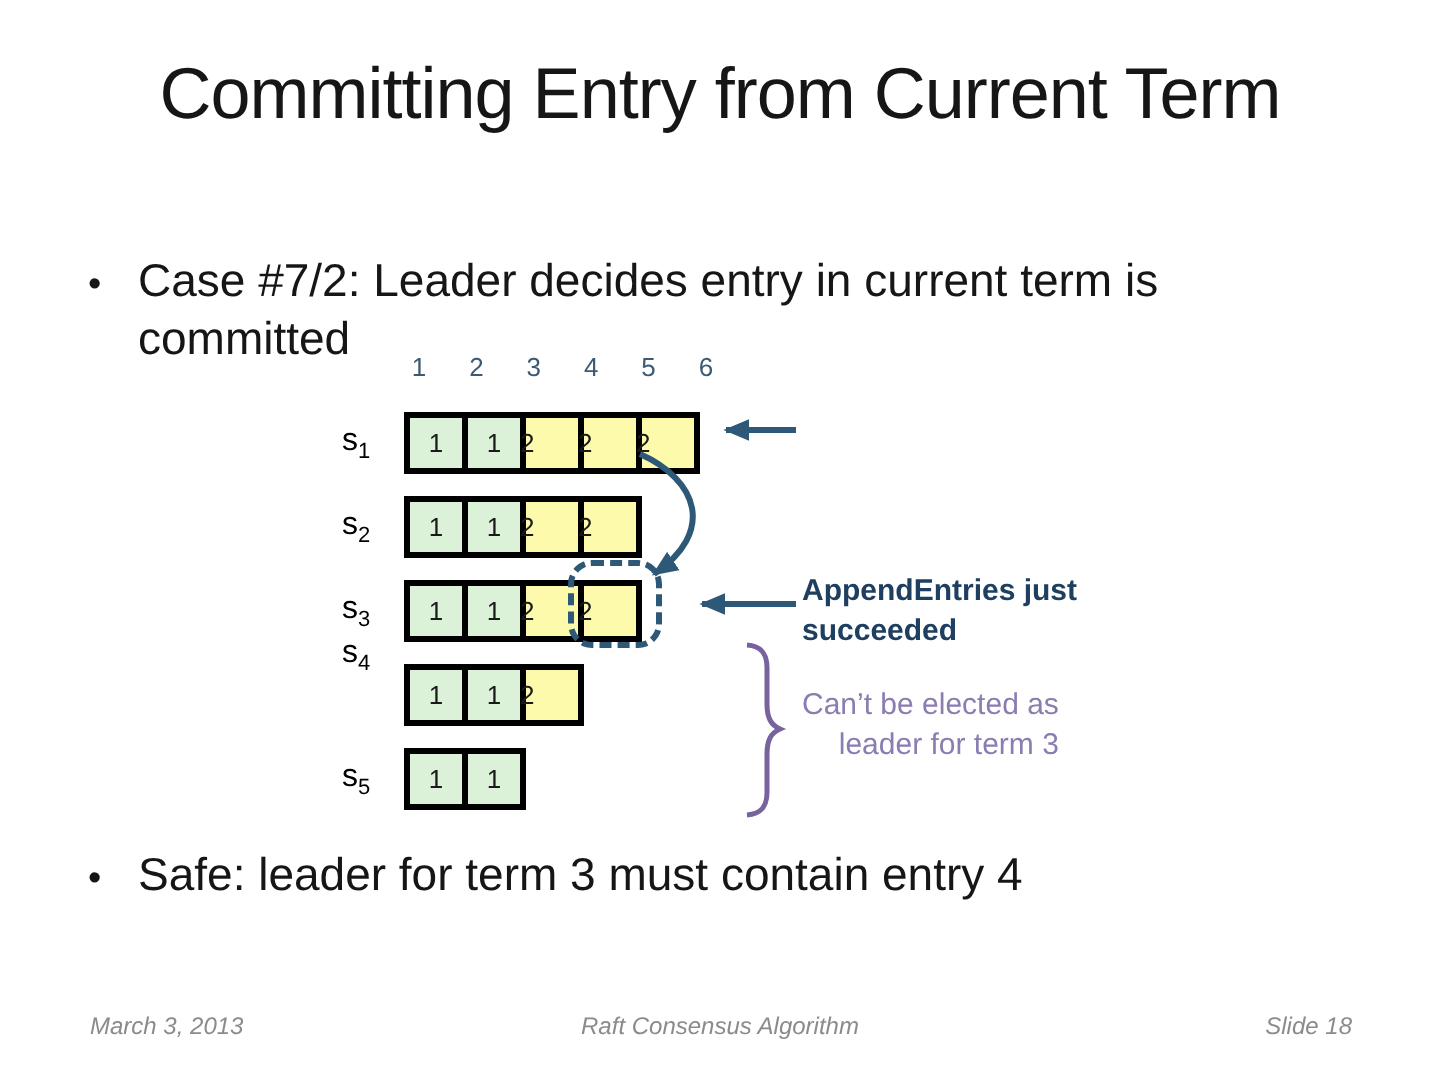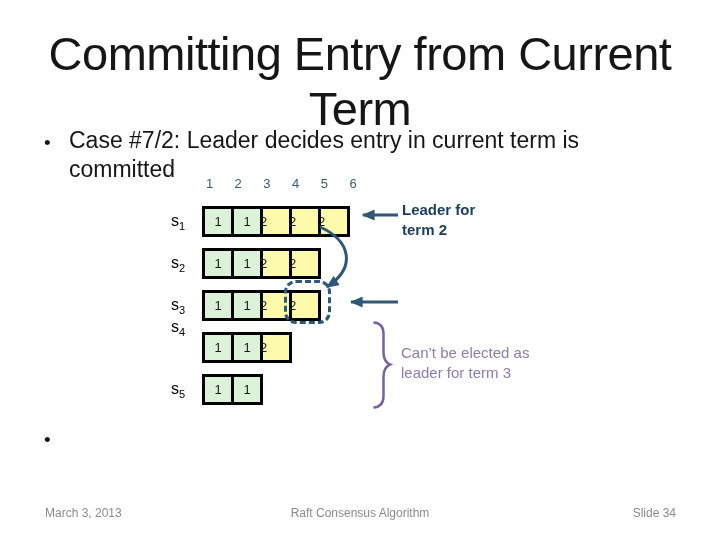--- a/index.html
+++ b/index.html
@@ -4,21 +4,21 @@
 <style>
   :root{
     --term1:#dcf2d8; --term2:#fdfbab; --cellborder:#000;
     --accent:#2e5877; --navy:#1e3f60; --purple:#77639e; --purpletext:#8b7cb1;
     --hdr:#3c5a76; --foot:#8b8b8b;
   }
   html,body{margin:0;padding:0;background:#555;}
   body{font-family:"Liberation Sans", sans-serif;}
   .slide{position:relative;width:720px;height:540px;background:#ffffff;overflow:hidden;}
   .title{position:absolute;top:26px;left:0;width:720px;text-align:center;
-         font-size:47px;color:#161616;letter-spacing:-0.5px;}
+         font-size:36px;color:#161616;letter-spacing:-0.5px;}
   .bullet{position:absolute;display:flex;color:#161616;font-size:23px;line-height:29px;}
   .bullet .marker{flex:none;width:25px;font-size:19px;padding-top:2px;}
   #bullet-case{left:44px;top:126px;width:612px;}
   #bullet-safe{left:44px;top:423px;width:650px;}
   .colhdr{position:absolute;top:176px;width:29px;text-align:center;
           font-size:13px;color:var(--hdr);}
   .slabel{position:absolute;left:161px;width:34px;text-align:center;
           font-size:16px;color:#000000;}
   .slabel sub{font-size:11px;}
   .cell{position:absolute;width:32px;height:31px;box-sizing:border-box;
@@ -30,22 +30,22 @@
   .cell.t2 .num{left:-3px;right:auto;width:12px;text-align:left;}
   #highlight-box{position:absolute;left:284px;top:280px;width:47px;height:44px;
         box-sizing:border-box;border:3px dashed var(--accent);border-radius:12px;z-index:4;}
   #overlay{position:absolute;left:0;top:0;width:720px;height:540px;z-index:5;pointer-events:none;}
   .arrow{stroke:var(--accent);stroke-width:3;fill:none;}
   .brace{stroke:var(--purple);stroke-width:2.5;fill:none;}
   .ah{fill:var(--accent);}
   .sideLabel{position:absolute;font-size:15px;line-height:20px;white-space:pre-line;z-index:6;}
   #lbl-leader{left:402px;top:200px;color:var(--navy);font-weight:bold;}
   #lbl-append{left:401px;top:286px;color:var(--navy);font-weight:bold;}
-  #lbl-cant{left:401px;top:343px;color:var(--purpletext);}
-  .footer span{position:absolute;top:506px;font-size:12px;color:var(--foot);}
+  #lbl-cant{left:401px;top:343px;color:var(--purpletext);text-align:right;}
+  .footer span{position:absolute;top:506px;font-size:12px;color:var(--foot);font-style:italic;}
   #f-date{left:45px;}
   #f-center{left:0;width:720px;text-align:center;}
   #f-page{right:44px;}
 </style>
 </head>
 <body>
 
 <div class="slide">
 
   <div class="title">Committing Entry from Current Term</div>
@@ -135,28 +135,29 @@
       </marker>
     </defs>
     <path class="arrow" d="M 320 227 C 349 240 358 266 327 287" marker-end="url(#ah)"></path>
     <path class="arrow" d="M 398 215 L 363 215" marker-end="url(#ah)"></path>
     <path class="arrow" d="M 398 302 L 351 302" marker-end="url(#ah)"></path>
     <path class="brace" d="M 373.5 322.5 C 381 323 383.5 327 383.5 334 L 383.5 352
              C 383.5 359 385.5 362.5 390 364.5 C 385.5 366.5 383.5 370 383.5 377
              L 383.5 396 C 383.5 403 381 407 373.5 407.5"></path>
   </svg>
 
-  <div class="sideLabel" id="lbl-leader">Leader for
-term 2</div>
+  <div class="sideLabel" id="lbl-append">AppendEntries just
+succeeded</div>
   <div class="sideLabel" id="lbl-cant">Can’t be elected as
 leader for term 3</div>
 
   <div class="bullet" id="bullet-safe">
     <span class="marker">•</span>
+    <span>Safe: leader for term 3 must contain entry 4</span>
   </div>
 
   <div class="footer">
     <span id="f-date">March 3, 2013</span>
     <span id="f-center">Raft Consensus Algorithm</span>
-    <span id="f-page">Slide 34</span>
+    <span id="f-page">Slide 18</span>
   </div>
 
 </div>
 
 </body></html>

